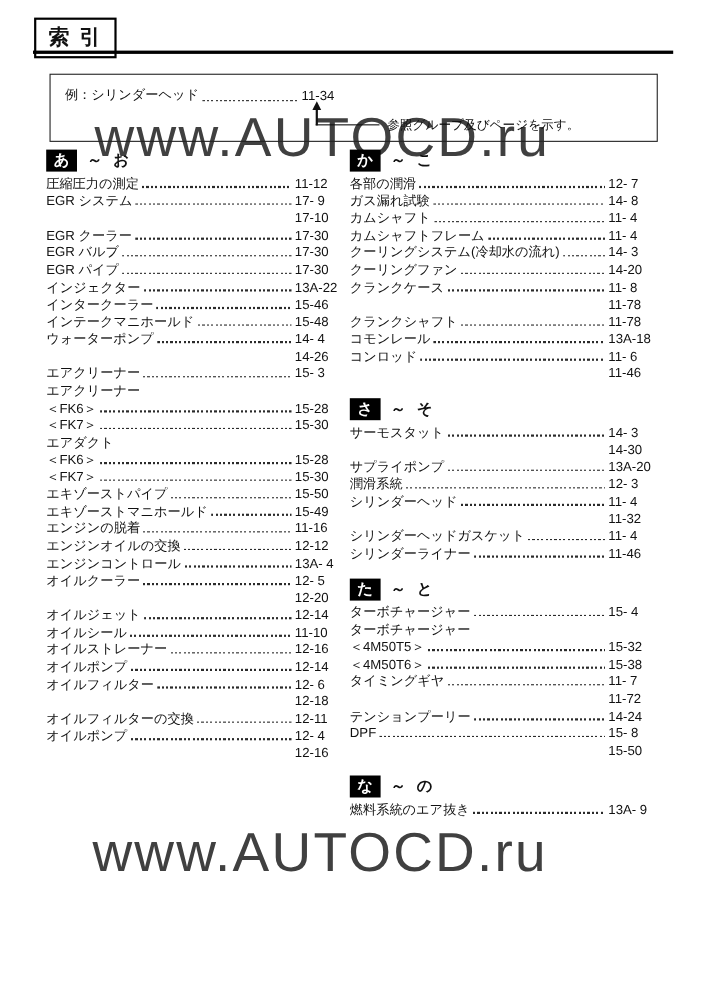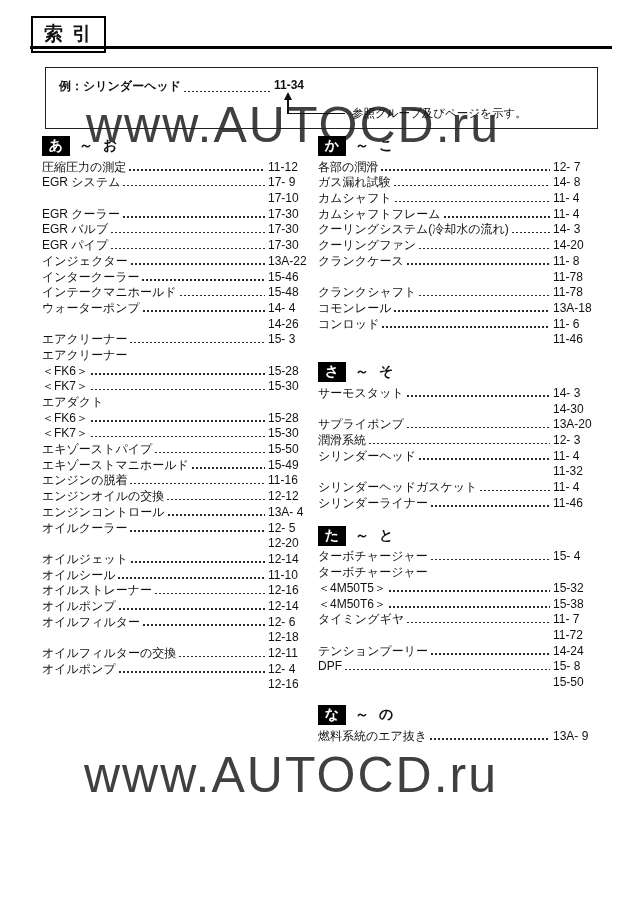--- a/index.html
+++ b/index.html
@@ -18,21 +18,21 @@
   .wm-bottom{left:84px;top:746px;}
   
   .title-box{
     position:absolute;left:31px;top:16px;border:2px solid #000;
     padding:3px 11px 4px;font-size:19px;font-weight:bold;letter-spacing:2px;
     background:transparent;
   }
   .title-rule{position:absolute;left:30px;top:46px;width:582px;height:3px;background:#000;}
   
   .example-box{position:absolute;left:45px;top:67px;width:551px;height:60px;border:1.5px solid #222;}
-  .example-row{position:absolute;left:13px;top:10px;width:245px;display:flex;align-items:flex-start;font-size:12px;font-weight:bold;}
+  .example-row{position:absolute;left:13px;top:10px;width:245px;display:flex;align-items:center;font-size:12px;}
   .ex-label{white-space:nowrap;}
   .ex-page{flex:none;white-space:pre;}
   .leader{
     flex:1;height:1.5px;align-self:flex-end;margin:0 3px 3px 3px;
     background:repeating-linear-gradient(to right,#2a2a2a 0 2px,transparent 2px 4px);
     min-width:6px;
   }
   .arrow-head{
     position:absolute;left:238px;top:24px;width:0;height:0;
     border-left:4px solid transparent;border-right:4px solid transparent;

